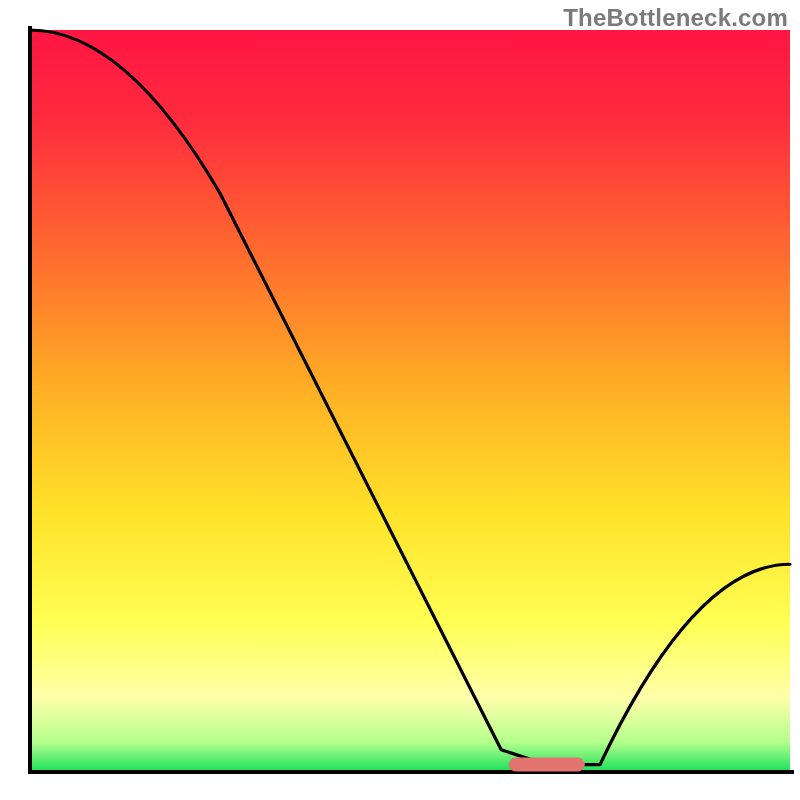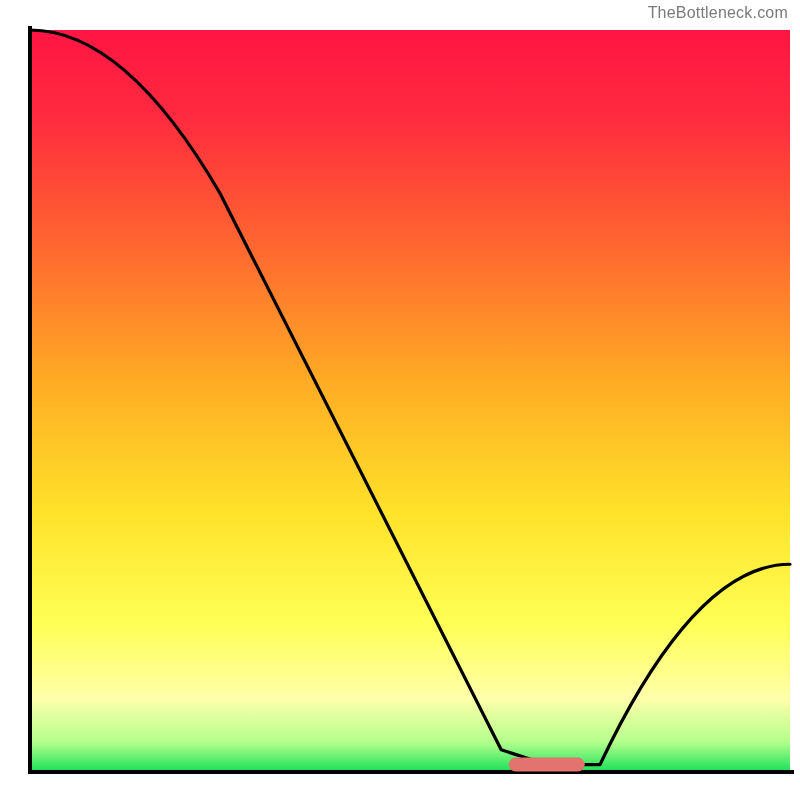--- a/index.html
+++ b/index.html
@@ -12,22 +12,22 @@
   }
   .wrap {
     position: relative;
     width: 800px;
     height: 800px;
   }
   .watermark {
     position: absolute;
     top: 4px;
     right: 12px;
-    font-size: 16px;
-    font-weight: 400;
+    font-size: 24px;
+    font-weight: 700;
     color: #7a7a7a;
     letter-spacing: 0.2px;
   }
   svg {
     display: block;
   }
 </style>
 </head>
 <body>
 

